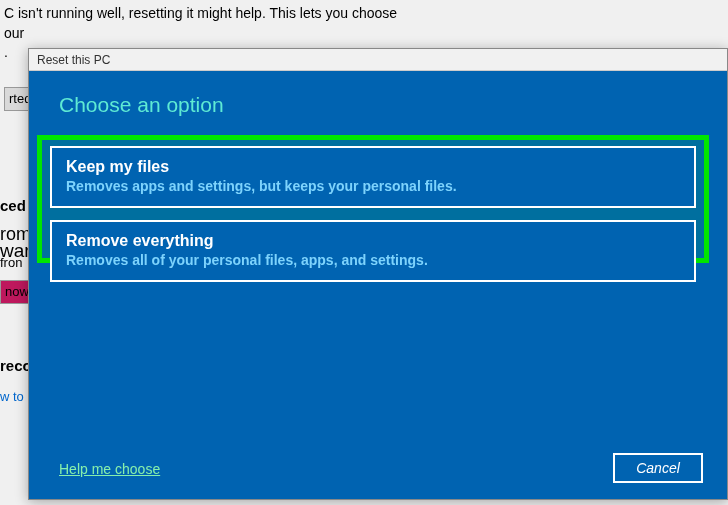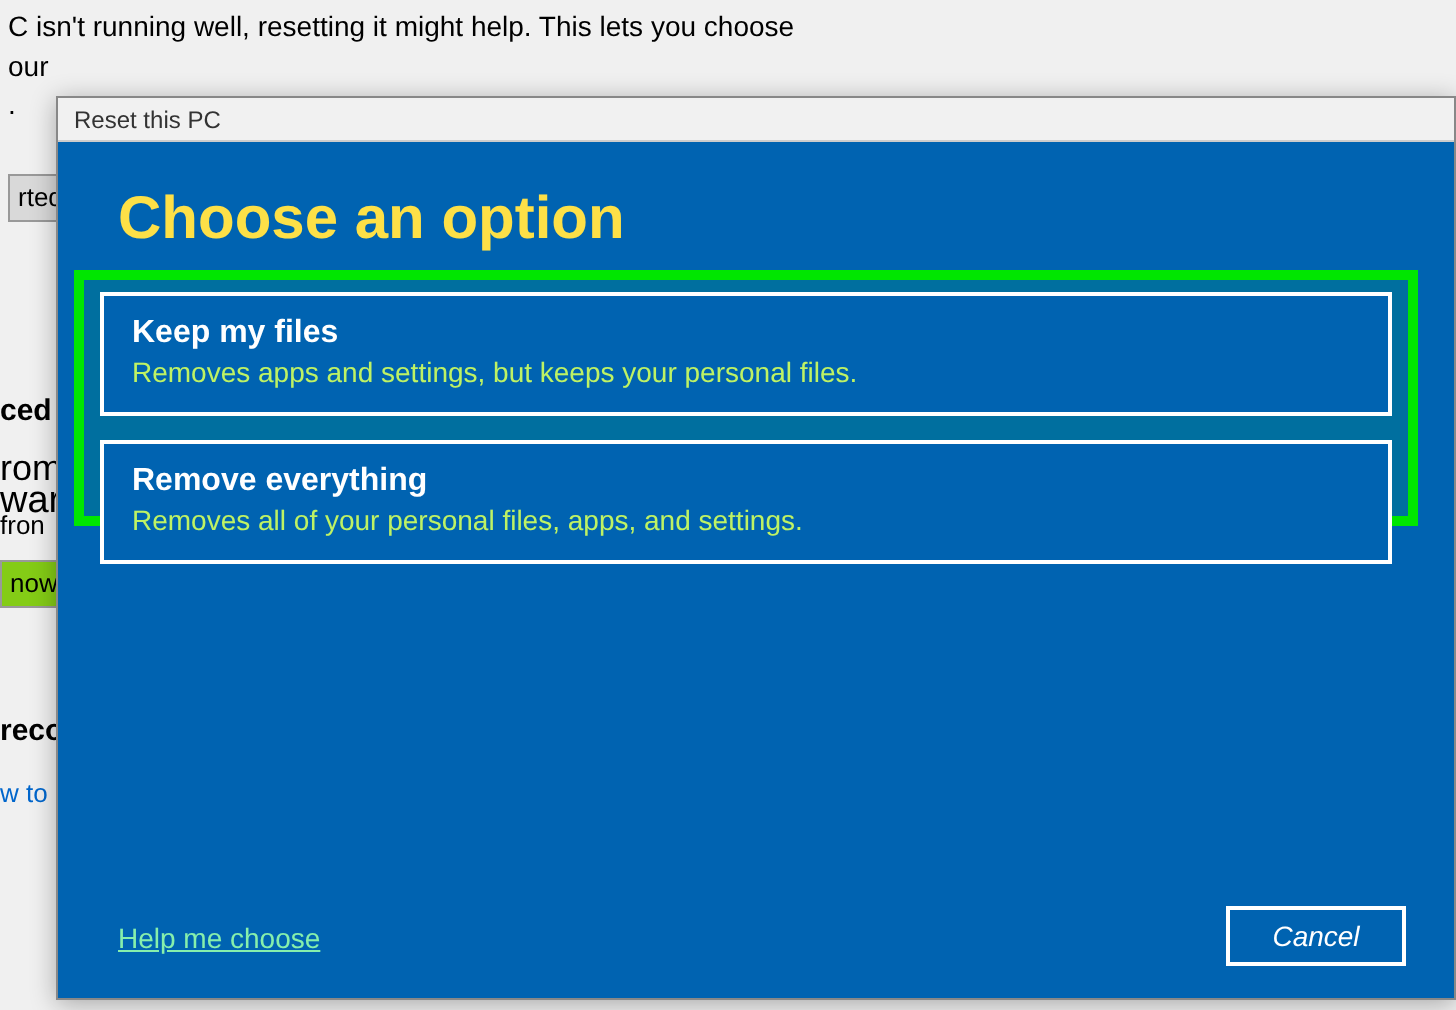--- a/index.html
+++ b/index.html
@@ -39,21 +39,21 @@
       font-weight: 600;
     }
     .bg-from { position: absolute; left: 0; top: 222px; font-size: 18px; }
     .bg-ware { position: absolute; left: 0; top: 238px; font-size: 19px; }
     .bg-fron { position: absolute; left: 0; top: 254px; font-size: 13px; width: 30px; overflow: hidden; white-space: nowrap;}
     .bg-button-now {
       position: absolute;
       left: 0;
       top: 280px;
       display: inline-block;
-      background: #84cc16;
+      background: #be185d;
       border: 1px solid #999;
       padding: 2px 4px;
       font-size: 13px;
     }
     .bg-reco {
       position: absolute;
       left: 0;
       top: 355px;
       font-size: 15px;
       font-weight: 600;
@@ -88,23 +88,23 @@
       align-items: center;
     }
     .dialog-body {
       background: #0063b1;
       height: calc(100% - 22px);
       padding: 0;
       position: relative;
       color: #fff;
     }
     .heading {
-      font-size: 30px;
-      font-weight: 700;
-      color: #fde047;
+      font-size: 21px;
+      font-weight: 400;
+      color: #5eead4;
       padding: 22px 0 0 30px;
     }
     .highlight-box {
       position: absolute;
       left: 8px;
       top: 64px;
       width: 672px;
       height: 128px;
       border: 5px solid #00e600;
       background: rgba(0,230,0,0.1);
@@ -118,22 +118,22 @@
       cursor: pointer;
     }
     .option-title {
       font-size: 16px;
       font-weight: 600;
       color: #fff;
       margin-bottom: 2px;
     }
     .option-desc {
       font-size: 14px;
-      font-weight: 400;
-      color: #bef264;
+      font-weight: 700;
+      color: #7dd3fc;
     }
     .help-link {
       position: absolute;
       left: 30px;
       bottom: 22px;
       color: #86efac;
       font-size: 14px;
       text-decoration: underline;
       cursor: pointer;
     }

